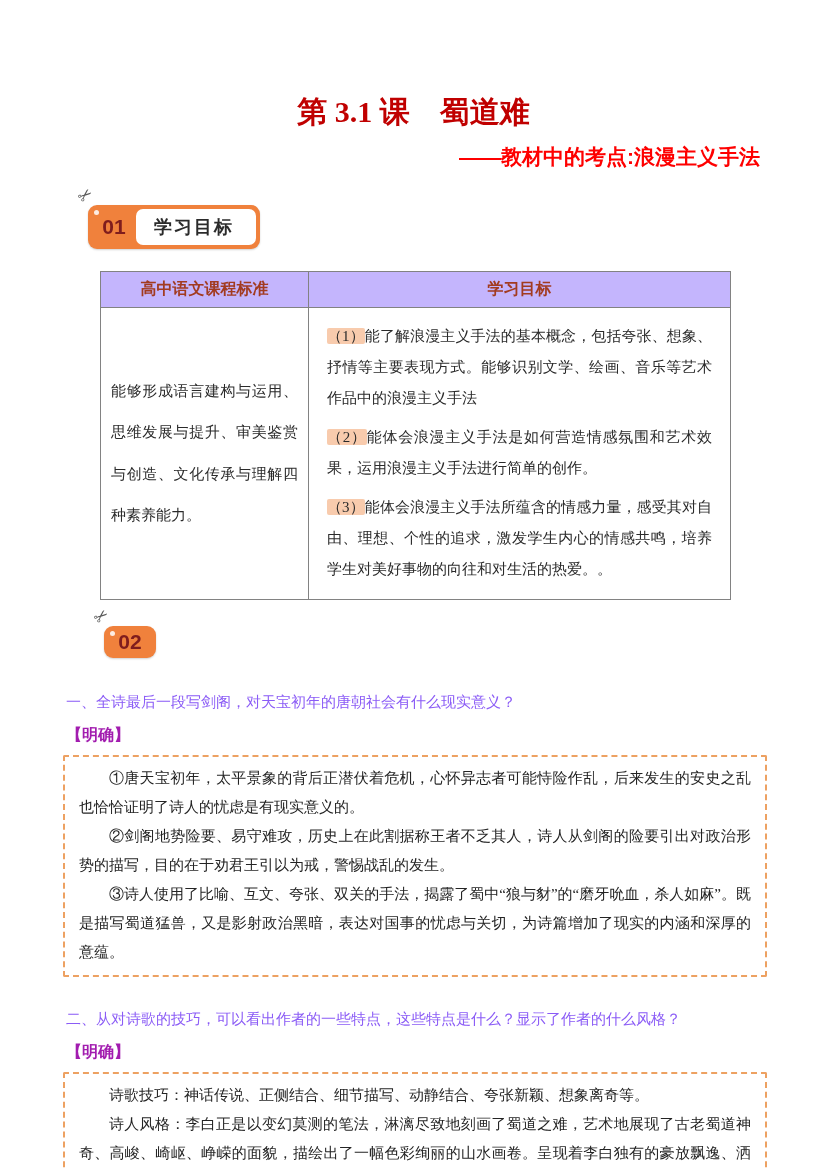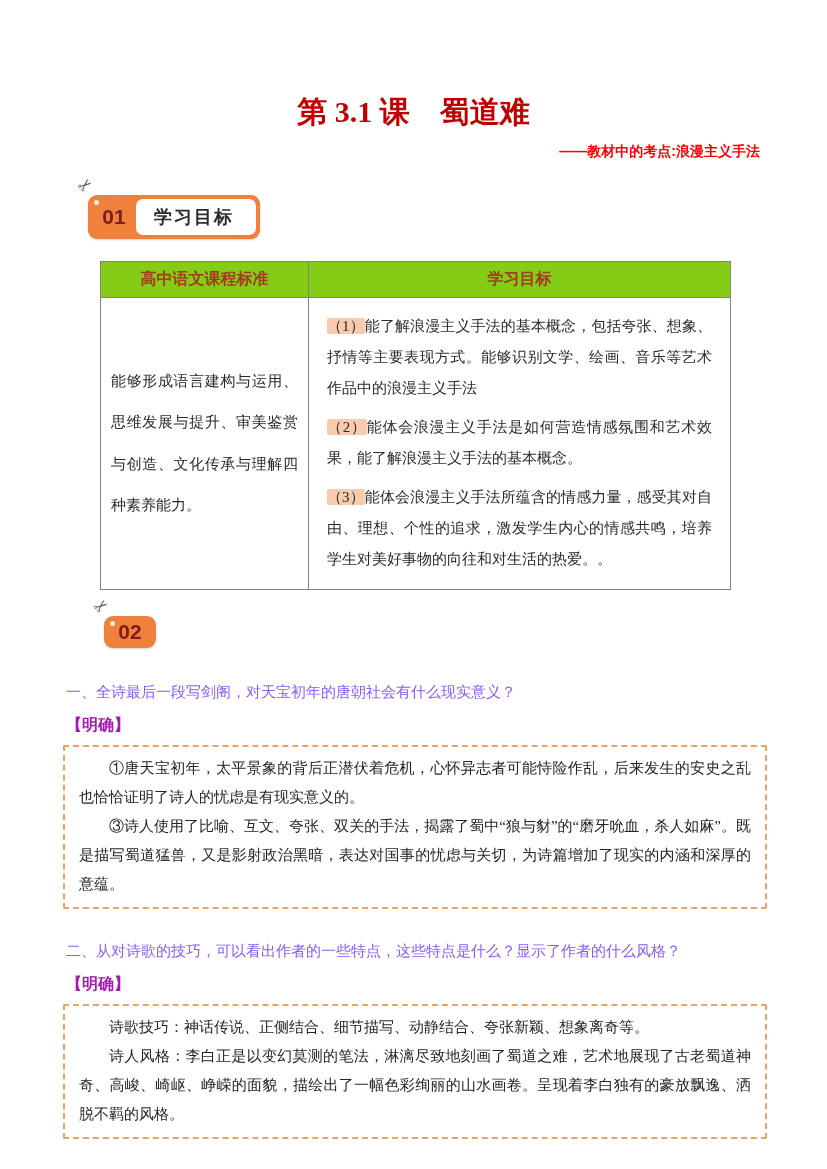--- a/index.html
+++ b/index.html
@@ -19,21 +19,21 @@
     font-family: "Liberation Serif", serif;
     font-size: 30px;
     font-weight: bold;
     color: #c00000;
   }
   .subtitle {
     margin-top: 10px;
     text-align: right;
     padding-right: 67px;
     font-family: "Liberation Sans", sans-serif;
-    font-size: 14px;
+    font-size: 21px;
     font-weight: bold;
     color: #fe0000;
   }
 
   
   .badge {
     position: relative;
     display: inline-flex;
     align-items: stretch;
     background: #f0813c;
@@ -80,21 +80,21 @@
     margin: 22px 0 0 100px;
     width: 630px;
     border-collapse: collapse;
     table-layout: fixed;
   }
   table.objectives th, table.objectives td {
     border: 1px solid #828282;
   }
   table.objectives th {
     height: 36px;
-    background: #84cc16;
+    background: #c4b5fd;
     font-family: "Liberation Serif", serif;
     font-size: 16px;
     font-weight: bold;
     color: #a23b20;
     text-align: center;
   }
   th.col-std { width: 208px; }
   th.col-goal { width: 422px; }
   td.std-cell {
     padding: 10px 10px;
@@ -168,38 +168,39 @@
       <tr>
         <th class="col-std">高中语文课程标准</th>
         <th class="col-goal">学习目标</th>
       </tr>
     </thead>
     <tbody>
       <tr>
         <td class="std-cell">能够形成语言建构与运用、思维发展与提升、审美鉴赏与创造、文化传承与理解四种素养能力。</td>
         <td class="goals-cell">
           <p><span class="marker">（1）</span><span>能了解浪漫主义手法的基本概念，包括夸张、想象、抒情等主要表现方式。能够识别文学、绘画、音乐等艺术作品中的浪漫主义手法</span></p>
-          <p><span class="marker">（2）</span><span>能体会浪漫主义手法是如何营造情感氛围和艺术效果，能了解浪漫主义手法的基本概念。</span></p>
+          <p><span class="marker">（2）</span><span>能体会浪漫主义手法是如何营造情感氛围和艺术效果，运用浪漫主义手法进行简单的创作。</span></p>
           <p><span class="marker">（3）</span><span>能体会浪漫主义手法所蕴含的情感力量，感受其对自由、理想、个性的追求，激发学生内心的情感共鸣，培养学生对美好事物的向往和对生活的热爱。。</span></p>
         </td>
       </tr>
     </tbody>
   </table>
 
   <div class="badge-wrap-2">
     <div class="badge">
       <span class="scissors">✂</span>
       <span class="badge-num">02</span>
     </div>
   </div>
 
   <div class="question q1">一、全诗最后一段写剑阁，对天宝初年的唐朝社会有什么现实意义？</div>
   <div class="answer-label">【明确】</div>
   <div class="answer-box">
     <p>①唐天宝初年，太平景象的背后正潜伏着危机，心怀异志者可能恃险作乱，后来发生的安史之乱也恰恰证明了诗人的忧虑是有现实意义的。</p>
+    <p>②剑阁地势险要、易守难攻，历史上在此割据称王者不乏其人，诗人从剑阁的险要引出对政治形势的描写，目的在于劝君王引以为戒，警惕战乱的发生。</p>
     <p>③诗人使用了比喻、互文、夸张、双关的手法，揭露了蜀中“狼与豺”的“磨牙吮血，杀人如麻”。既是描写蜀道猛兽，又是影射政治黑暗，表达对国事的忧虑与关切，为诗篇增加了现实的内涵和深厚的意蕴。</p>
   </div>
 
   <div class="question">二、从对诗歌的技巧，可以看出作者的一些特点，这些特点是什么？显示了作者的什么风格？</div>
   <div class="answer-label">【明确】</div>
   <div class="answer-box">
     <p>诗歌技巧：神话传说、正侧结合、细节描写、动静结合、夸张新颖、想象离奇等。</p>
     <p>诗人风格：李白正是以变幻莫测的笔法，淋漓尽致地刻画了蜀道之难，艺术地展现了古老蜀道神奇、高峻、崎岖、峥嵘的面貌，描绘出了一幅色彩绚丽的山水画卷。呈现着李白独有的豪放飘逸、洒脱不羁的风格。</p>
   </div>
 

